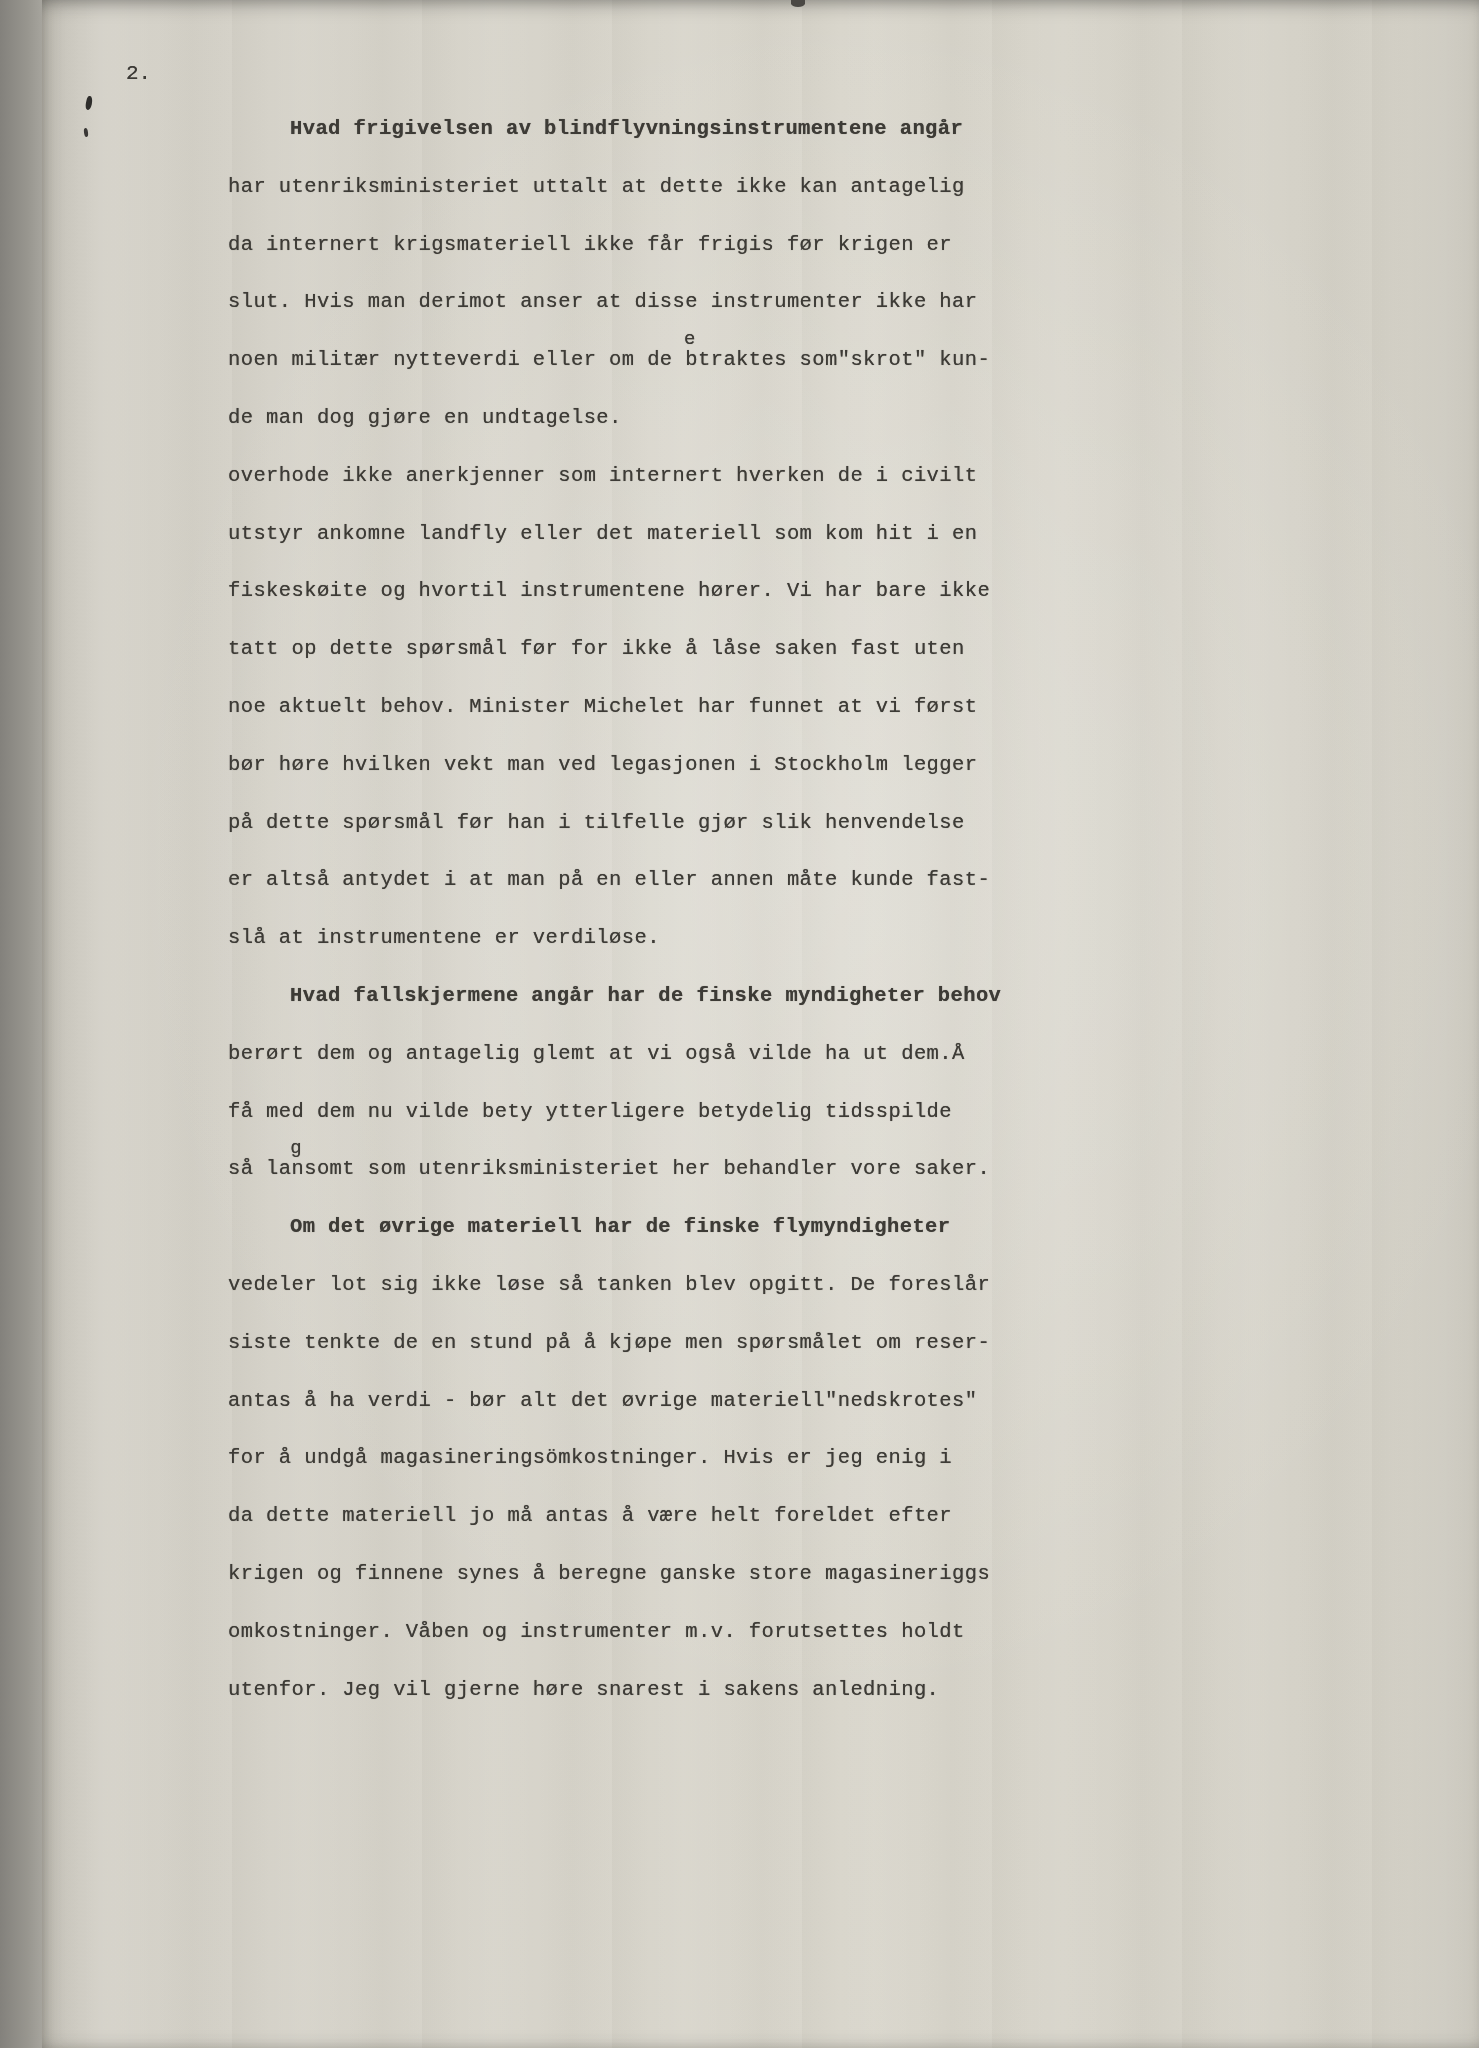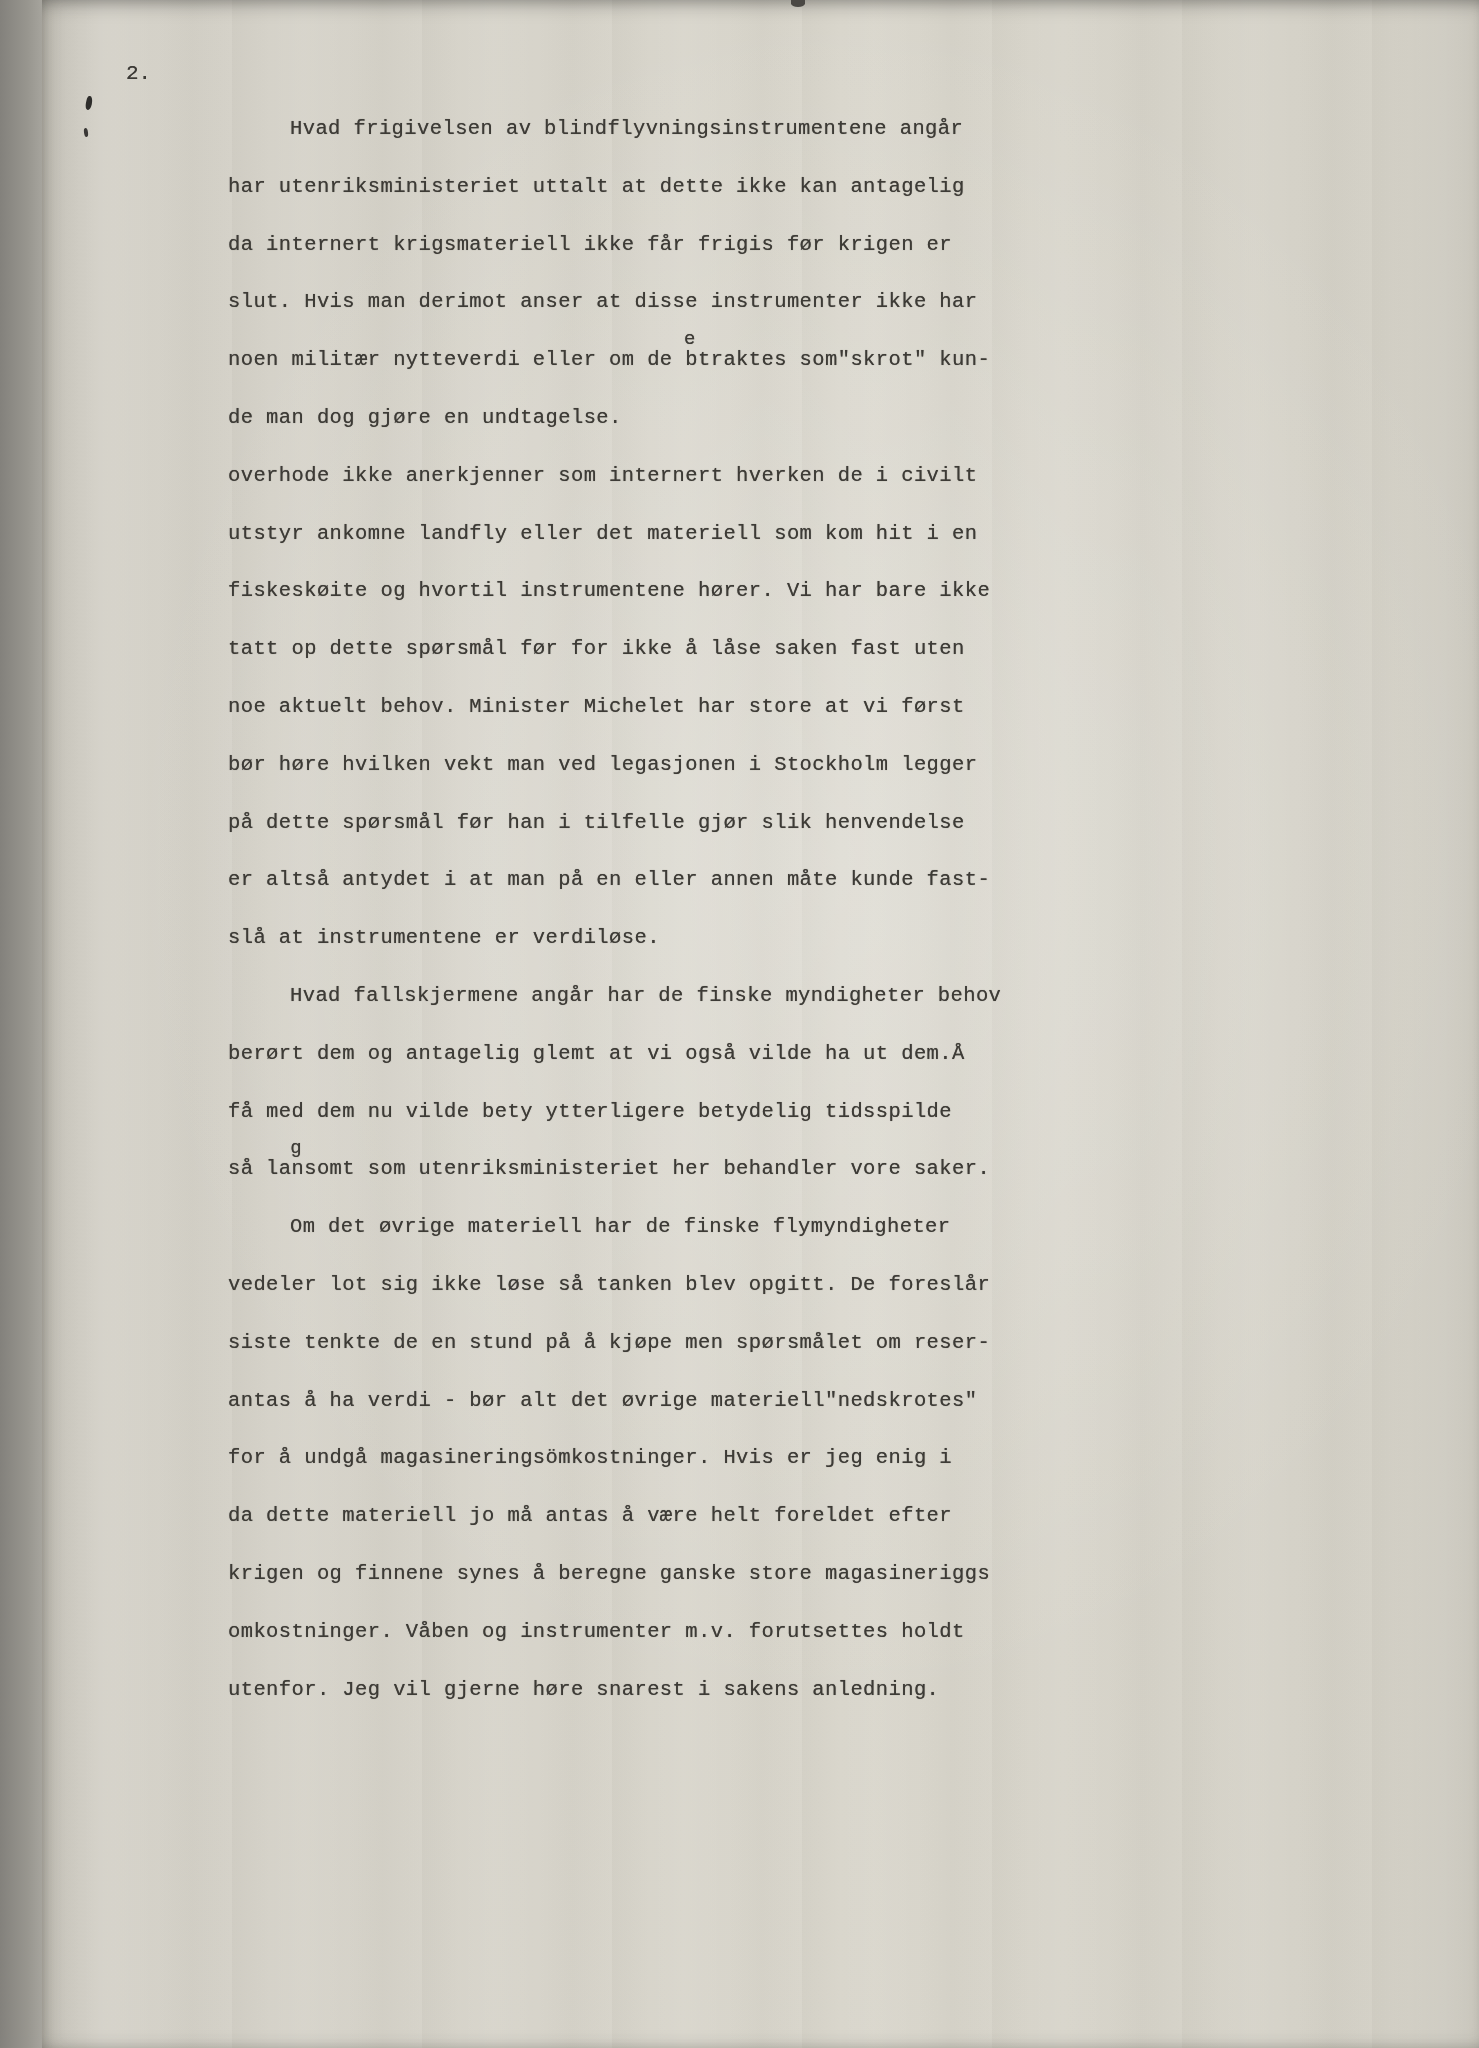--- a/index.html
+++ b/index.html
@@ -75,20 +75,21 @@
     color: #3d3b36;
     text-shadow: 0 0 0.7px rgba(52,50,46,0.75);
   }
   .line {
     height: 57.8px;
     line-height: 57.8px;
     white-space: pre;
   }
   .line.indent {
     padding-left: 62px;
+    font-weight: bold;
   }
   .sup-anchor {
     position: relative;
     display: inline-block;
     width: 0;
     height: 0;
     overflow: visible;
     vertical-align: baseline;
   }
   .sup {
@@ -118,21 +119,21 @@
     <div class="line indent"><span>Hvad frigivelsen av blindflyvningsinstrumentene angår</span></div>
     <div class="line"><span>har utenriksministeriet uttalt at dette ikke kan antagelig</span></div>
     <div class="line"><span>da internert krigsmateriell ikke får frigis før krigen er</span></div>
     <div class="line"><span>slut. Hvis man derimot anser at disse instrumenter ikke har</span></div>
     <div class="line"><span>noen militær nytteverdi eller om de b</span><span class="sup-anchor"><span class="sup">e</span></span><span>traktes som"skrot" kun-</span></div>
     <div class="line"><span>de man dog gjøre en undtagelse.</span></div>
     <div class="line"><span>overhode ikke anerkjenner som internert hverken de i civilt</span></div>
     <div class="line"><span>utstyr ankomne landfly eller det materiell som kom hit i en</span></div>
     <div class="line"><span>fiskeskøite og hvortil instrumentene hører. Vi har bare ikke</span></div>
     <div class="line"><span>tatt op dette spørsmål før for ikke å låse saken fast uten</span></div>
-    <div class="line"><span>noe aktuelt behov. Minister Michelet har store at vi først</span></div>
+    <div class="line"><span>noe aktuelt behov. Minister Michelet har funnet at vi først</span></div>
     <div class="line"><span>bør høre hvilken vekt man ved legasjonen i Stockholm legger</span></div>
     <div class="line"><span>på dette spørsmål før han i tilfelle gjør slik henvendelse</span></div>
     <div class="line"><span>er altså antydet i at man på en eller annen måte kunde fast-</span></div>
     <div class="line"><span>slå at instrumentene er verdiløse.</span></div>
     <div class="line indent"><span>Hvad fallskjermene angår har de finske myndigheter behov</span></div>
     <div class="line"><span>berørt dem og antagelig glemt at vi også vilde ha ut dem.Å</span></div>
     <div class="line"><span>få med dem nu vilde bety ytterligere betydelig tidsspilde</span></div>
     <div class="line"><span>så lan</span><span class="sup-anchor"><span class="sup">g</span></span><span>somt som utenriksministeriet her behandler vore saker.</span></div>
     <div class="line indent"><span>Om det øvrige materiell har de finske flymyndigheter</span></div>
     <div class="line"><span>vedeler lot sig ikke løse så tanken blev opgitt. De foreslår</span></div>

